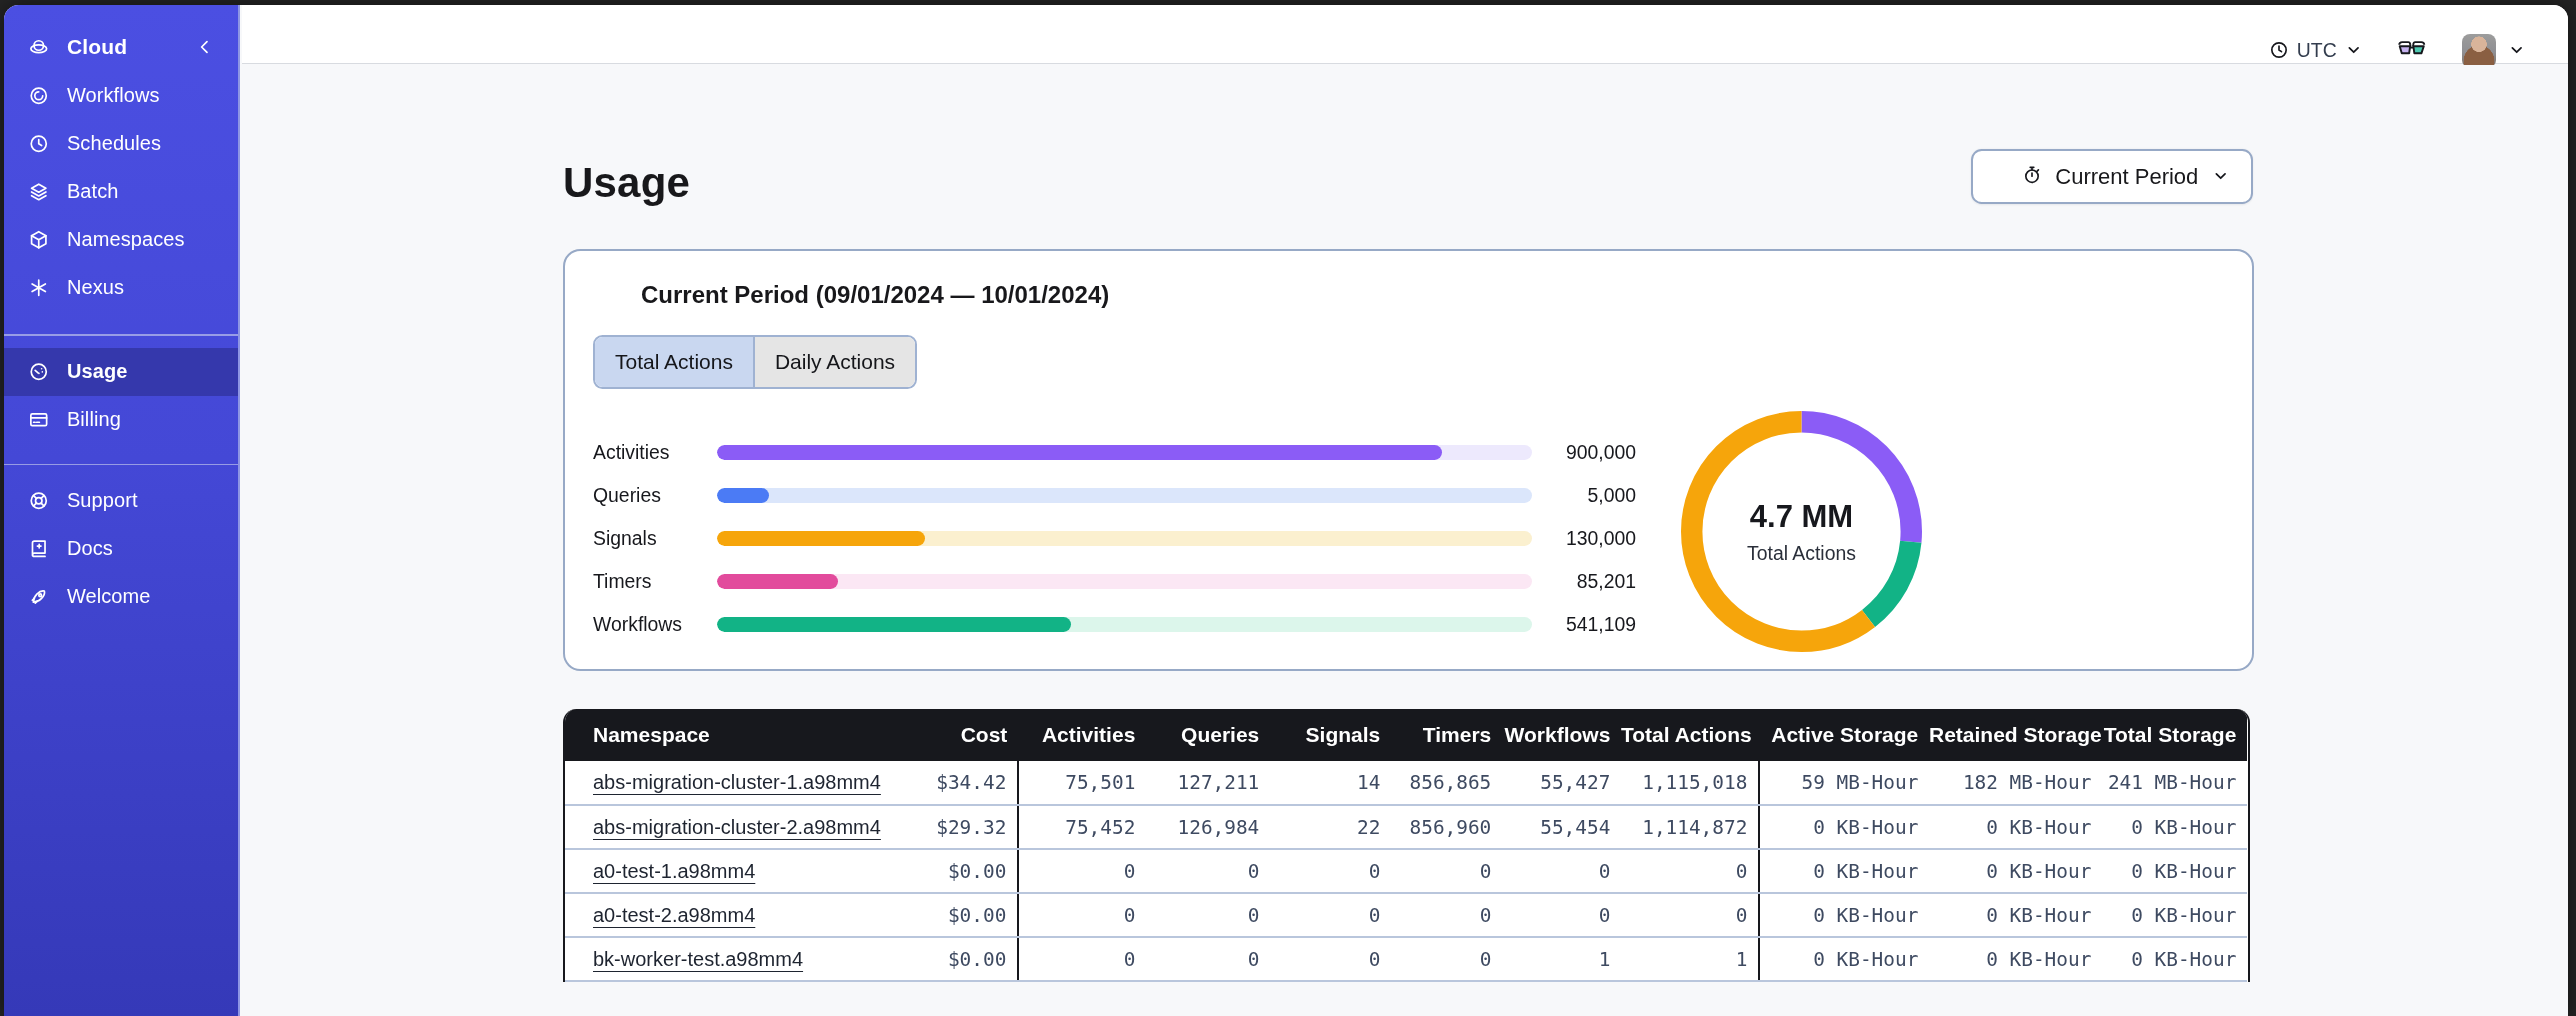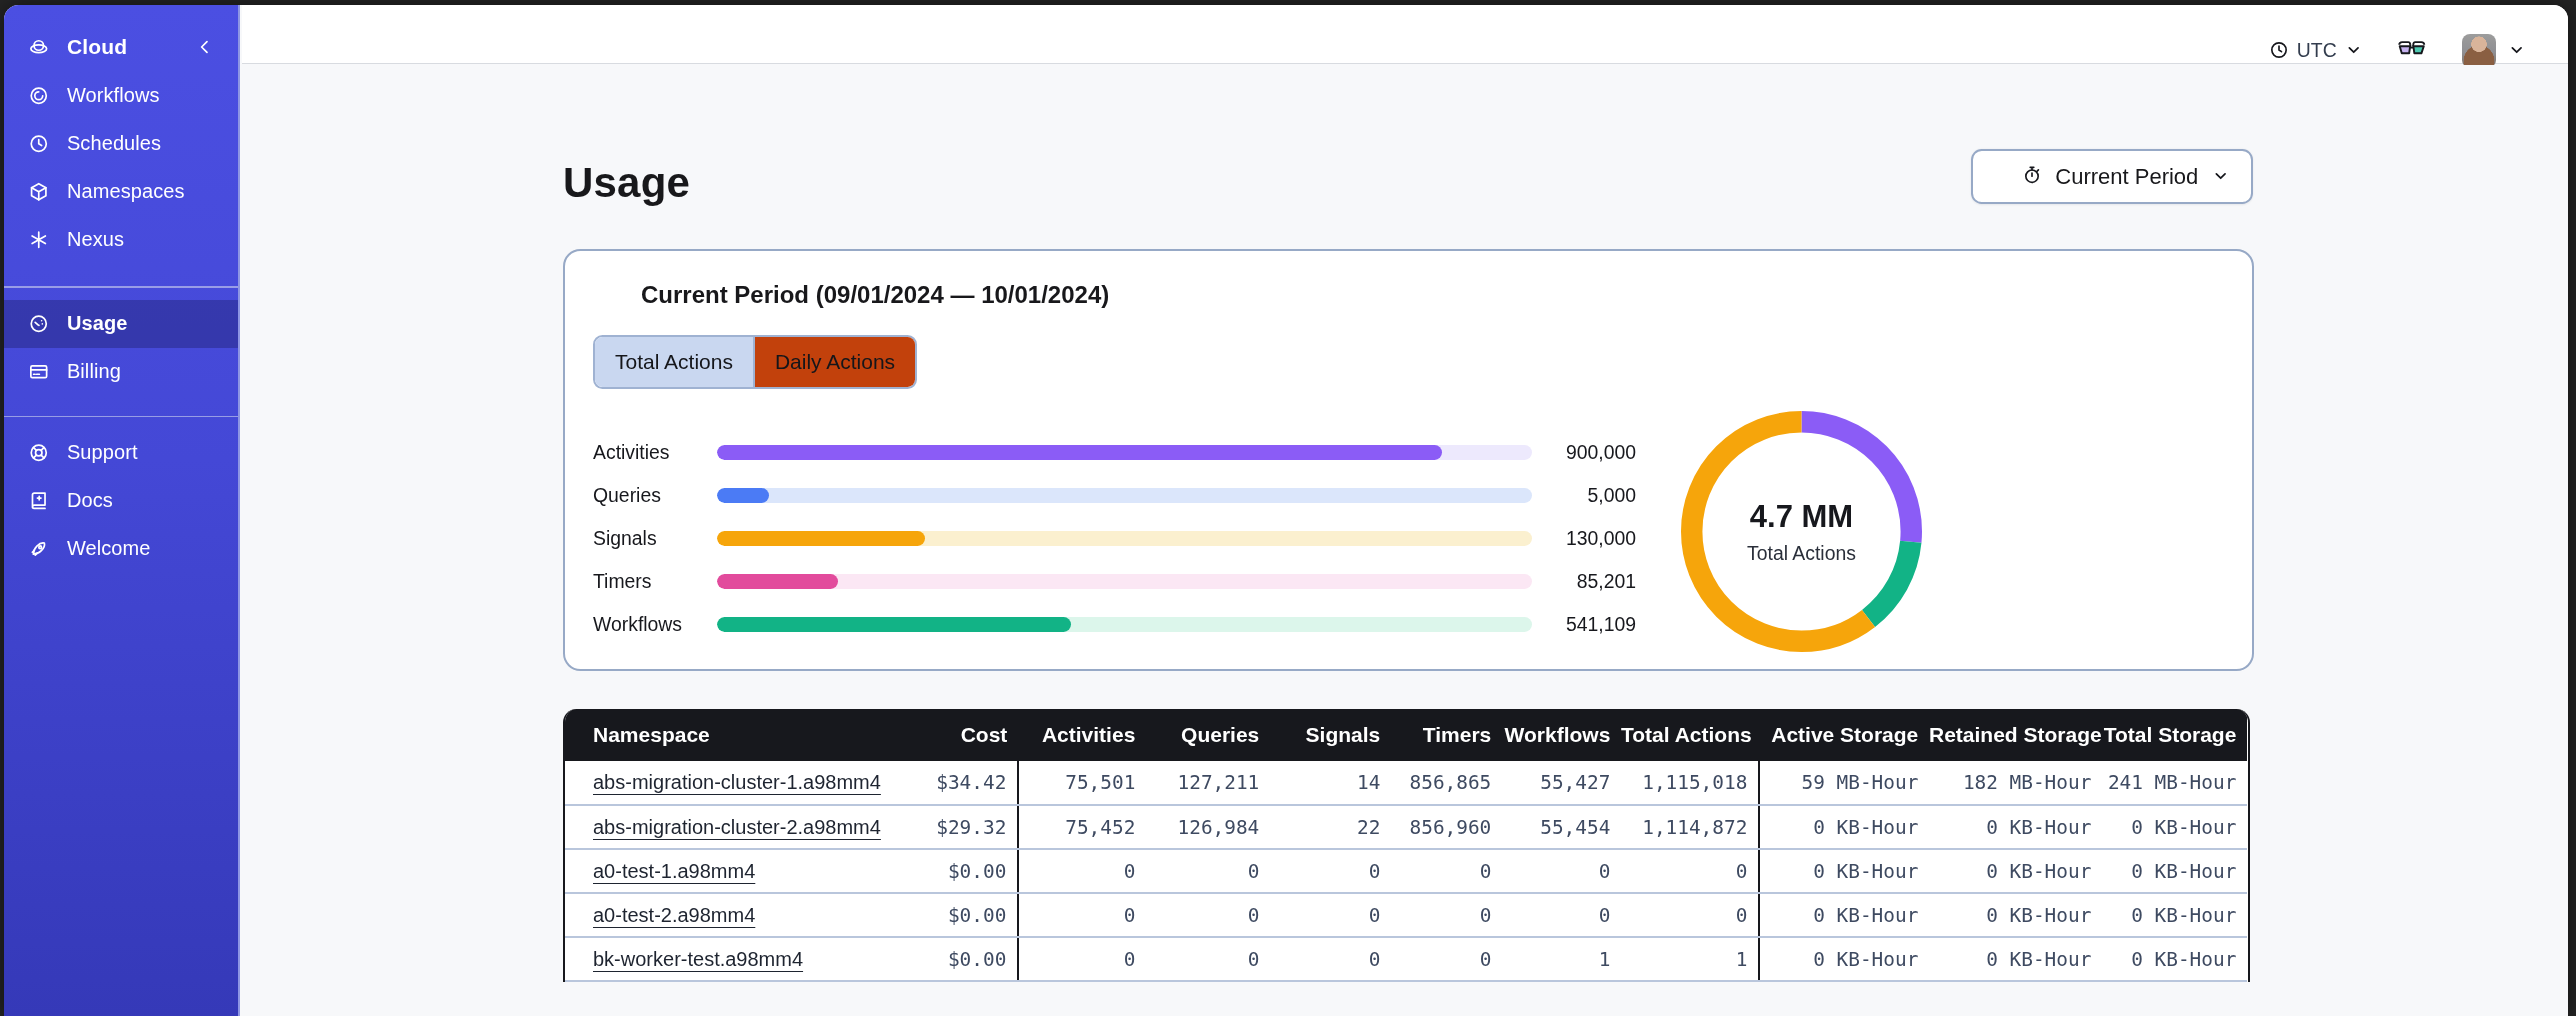--- a/index.html
+++ b/index.html
@@ -47,21 +47,21 @@
   .period-btn { position:absolute; left:1729px; top:84px; width:282px; height:55px; background:#fff;
                 border:2px solid #97A9C6; border-radius:10.7px; display:flex; align-items:center;
                 justify-content:center; gap:13.4px; cursor:pointer; box-shadow:0 0.7px 2px rgba(30,40,70,.08);padding-left:27px; }
   .period-btn .lbl { font-size:22px; color:#18181B; font-weight:500; }
 
   
   .card { position:absolute; left:321px; top:184px; width:1691px; height:422px; background:#fff;
           border:2px solid #97A9C6; border-radius:17.4px; }
   .card-title { position:absolute; left:28px; top:29.5px; font-size:24px; font-weight:600; color:#18181B;margin-left:48px; }
   .tabs { position:absolute; left:28px; top:84px; display:flex; border:2px solid #9FB2D2; border-radius:9.4px; overflow:hidden; background:#fff; }
-  .tab { height:50px; line-height:50px; padding:0 20px; font-size:21px; color:#15161A; cursor:pointer; background:#c2410c; }
+  .tab { height:50px; line-height:50px; padding:0 20px; font-size:21px; color:#15161A; cursor:pointer; background:#e5e5e5; }
   .tab.selected { background:#C9D7F0; }
   .tab + .tab { border-left:2px solid #9FB2D2; }
 
   .bars { position:absolute; left:28px; top:180px; width:1043px; }
   .bar-row { display:flex; align-items:center; height:43px; }
   .bar-label { width:124px; font-size:19.4px; color:#17181D; }
   .bar-track { width:815px; height:14.8px; border-radius:7.4px; position:relative; overflow:hidden; }
   .bar-fill { position:absolute; left:0; top:0; height:100%; border-radius:7.4px; }
   .bar-value { flex:1; text-align:right; font-size:19.4px; color:#17181D; }
 
@@ -119,20 +119,30 @@
       <span class="label">Workflows</span>
     </div>
     <div class="nav-item">
       <span class="icon24">
         <svg viewBox="0 0 24 24">
             <circle cx="12" cy="12" r="8.4"></circle>
             <path d="M12 7.4V12l3.2 2"></path>
           </svg>
       </span>
       <span class="label">Schedules</span>
+    </div>
+    <div class="nav-item">
+      <span class="icon24">
+        <svg viewBox="0 0 24 24">
+            <path d="M12 3.5 20 8l-8 4.5L4 8z"></path>
+            <path d="M4 12.2l8 4.5 8-4.5"></path>
+            <path d="M4 16.4l8 4.5 8-4.5"></path>
+          </svg>
+      </span>
+      <span class="label">Batch</span>
     </div>
     <div class="nav-item">
       <span class="icon24">
         <svg viewBox="0 0 24 24">
             <path d="M12 3l8 4.5v9L12 21l-8-4.5v-9z"></path>
             <path d="M4 7.5 12 12l8-4.5M12 12v9"></path>
           </svg>
       </span>
       <span class="label">Namespaces</span>
     </div>

